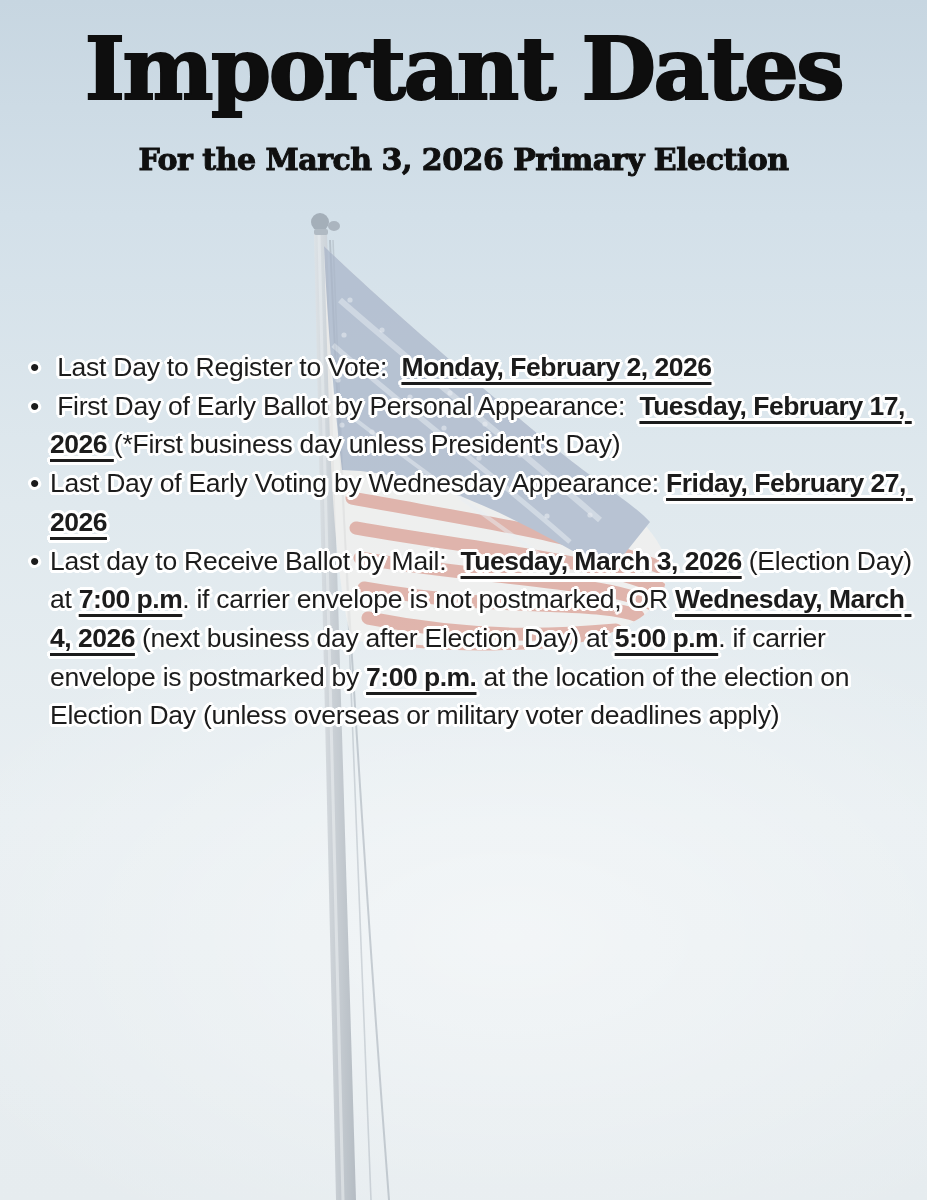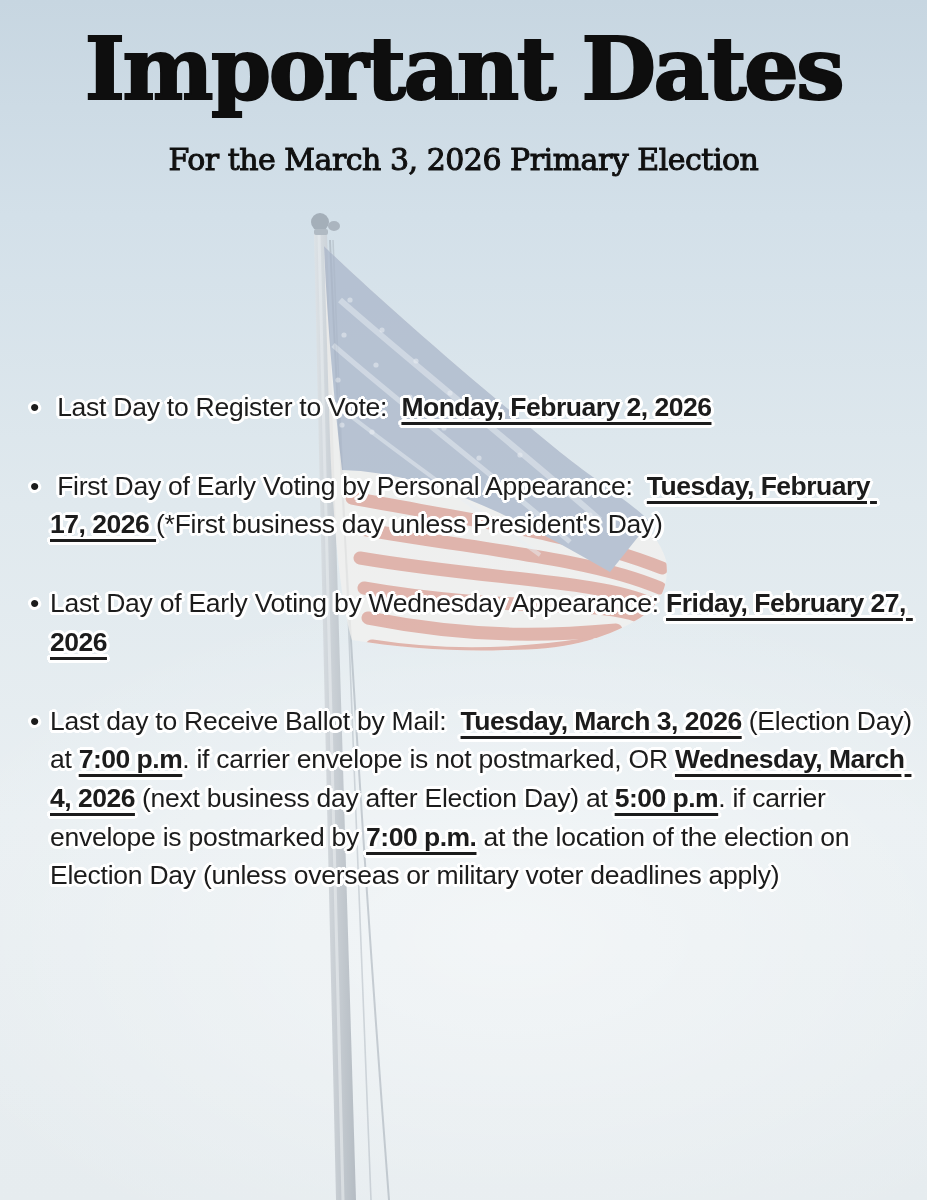--- a/index.html
+++ b/index.html
@@ -21,21 +21,21 @@
     font-size:86px;
     letter-spacing:-2.5px;
     color:#0e0e0e;
     -webkit-text-stroke:2px #0e0e0e;
     line-height:1.15;
   }
   .subtitle{
     position:absolute;left:0;top:142px;width:927px;
     text-align:center;
     font-family:"DejaVu Serif","Liberation Serif",serif;
-    font-weight:400;
+    font-weight:700;
     font-size:30px;
     letter-spacing:-0.5px;
     color:#101010;
     -webkit-text-stroke:1px #101010;
   }
   .dates-list{
     position:absolute;left:28px;top:348px;width:884px;
     margin:0;padding:0;list-style:none;
     font-size:26.5px;
     letter-spacing:-0.25px;
@@ -43,21 +43,20 @@
     color:#1c1c1c;
   }
   .dates-list li{
     position:relative;
     padding-left:22px;
     white-space:pre-wrap;
     text-shadow:
       -3px 0 0 #fff, 3px 0 0 #fff, 0 -3px 0 #fff, 0 3px 0 #fff,
       -2px -2px 0 #fff, 2px -2px 0 #fff, -2px 2px 0 #fff, 2px 2px 0 #fff,
       -3px -1px 0 #fff, 3px 1px 0 #fff, -1px 3px 0 #fff, 1px -3px 0 #fff;
-    margin-top: 40px;
   }
   .dates-list li::before{
     content:"\2022";
     position:absolute;left:2px;top:0;
     font-size:26.5px;
   }
   .seg{font-weight:400;}
   .seg.emph{
     font-weight:700;
     text-decoration:underline;
@@ -145,18 +144,18 @@
         <path d="M330,400 C400,455 470,505 540,555" stroke-width="4"></path>
       </g>
     </g>
   </svg>
 
   <div class="title">Important Dates</div>
   <div class="subtitle">For the March 3, 2026 Primary Election</div>
 
   <ul class="dates-list">
       <li><span class="seg"> Last Day to Register to Vote:  </span><span class="seg emph">Monday, February 2, 2026</span></li>
-      <li><span class="seg"> First Day of Early Voting by Personal Appearance:  </span><span class="seg emph">Tuesday, February 17, 2026 </span><span class="seg">(*First business day unless President's Day)</span></li>
+      <li><span class="seg"> First Day of Early Ballot by Personal Appearance:  </span><span class="seg emph">Tuesday, February 17, 2026 </span><span class="seg">(*First business day unless President's Day)</span></li>
       <li><span class="seg">Last Day of Early Voting by Wednesday Appearance: </span><span class="seg emph">Friday, February 27, 2026</span></li>
       <li><span class="seg">Last day to Receive Ballot by Mail:  </span><span class="seg emph">Tuesday, March 3, 2026</span><span class="seg"> (Election Day) at </span><span class="seg emph">7:00 p.m</span><span class="seg">. if carrier envelope is not postmarked, OR </span><span class="seg emph">Wednesday, March 4, 2026</span><span class="seg"> (next business day after Election Day) at </span><span class="seg emph">5:00 p.m</span><span class="seg">. if carrier envelope is postmarked by </span><span class="seg emph">7:00 p.m.</span><span class="seg"> at the location of the election on Election Day (unless overseas or military voter deadlines apply)</span></li>
     </ul>
 
 </div>
 
 </body></html>

